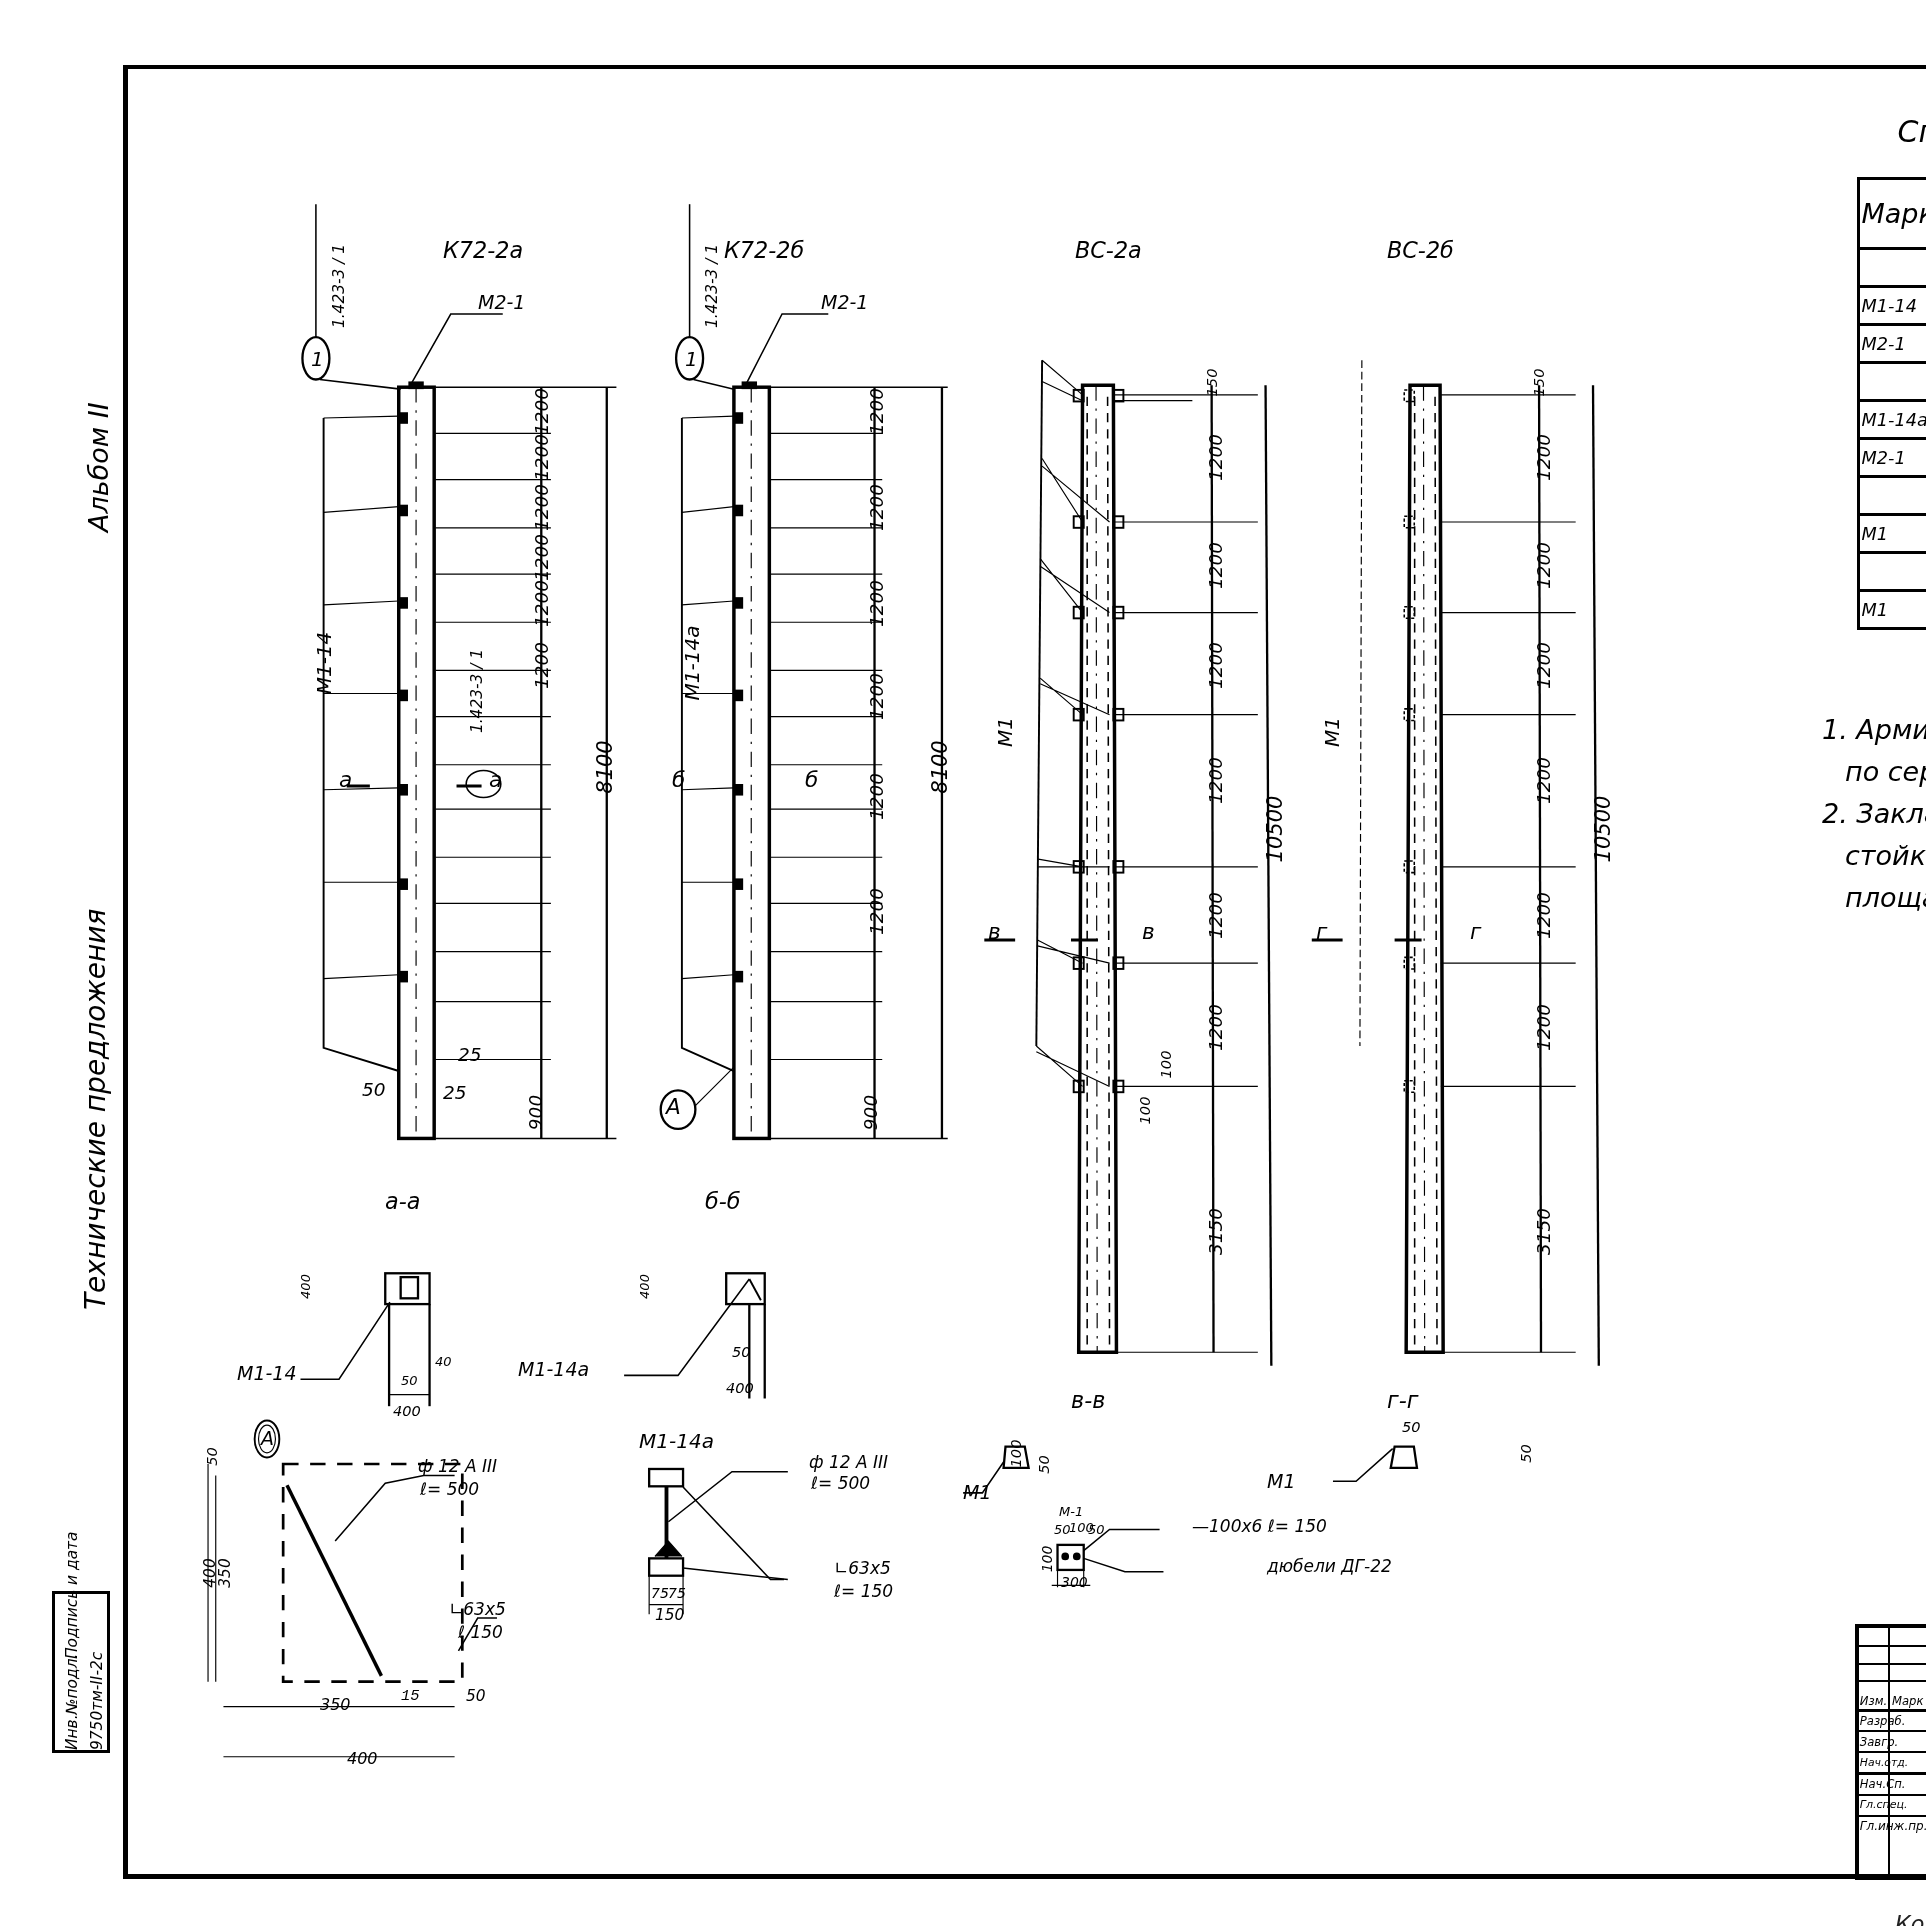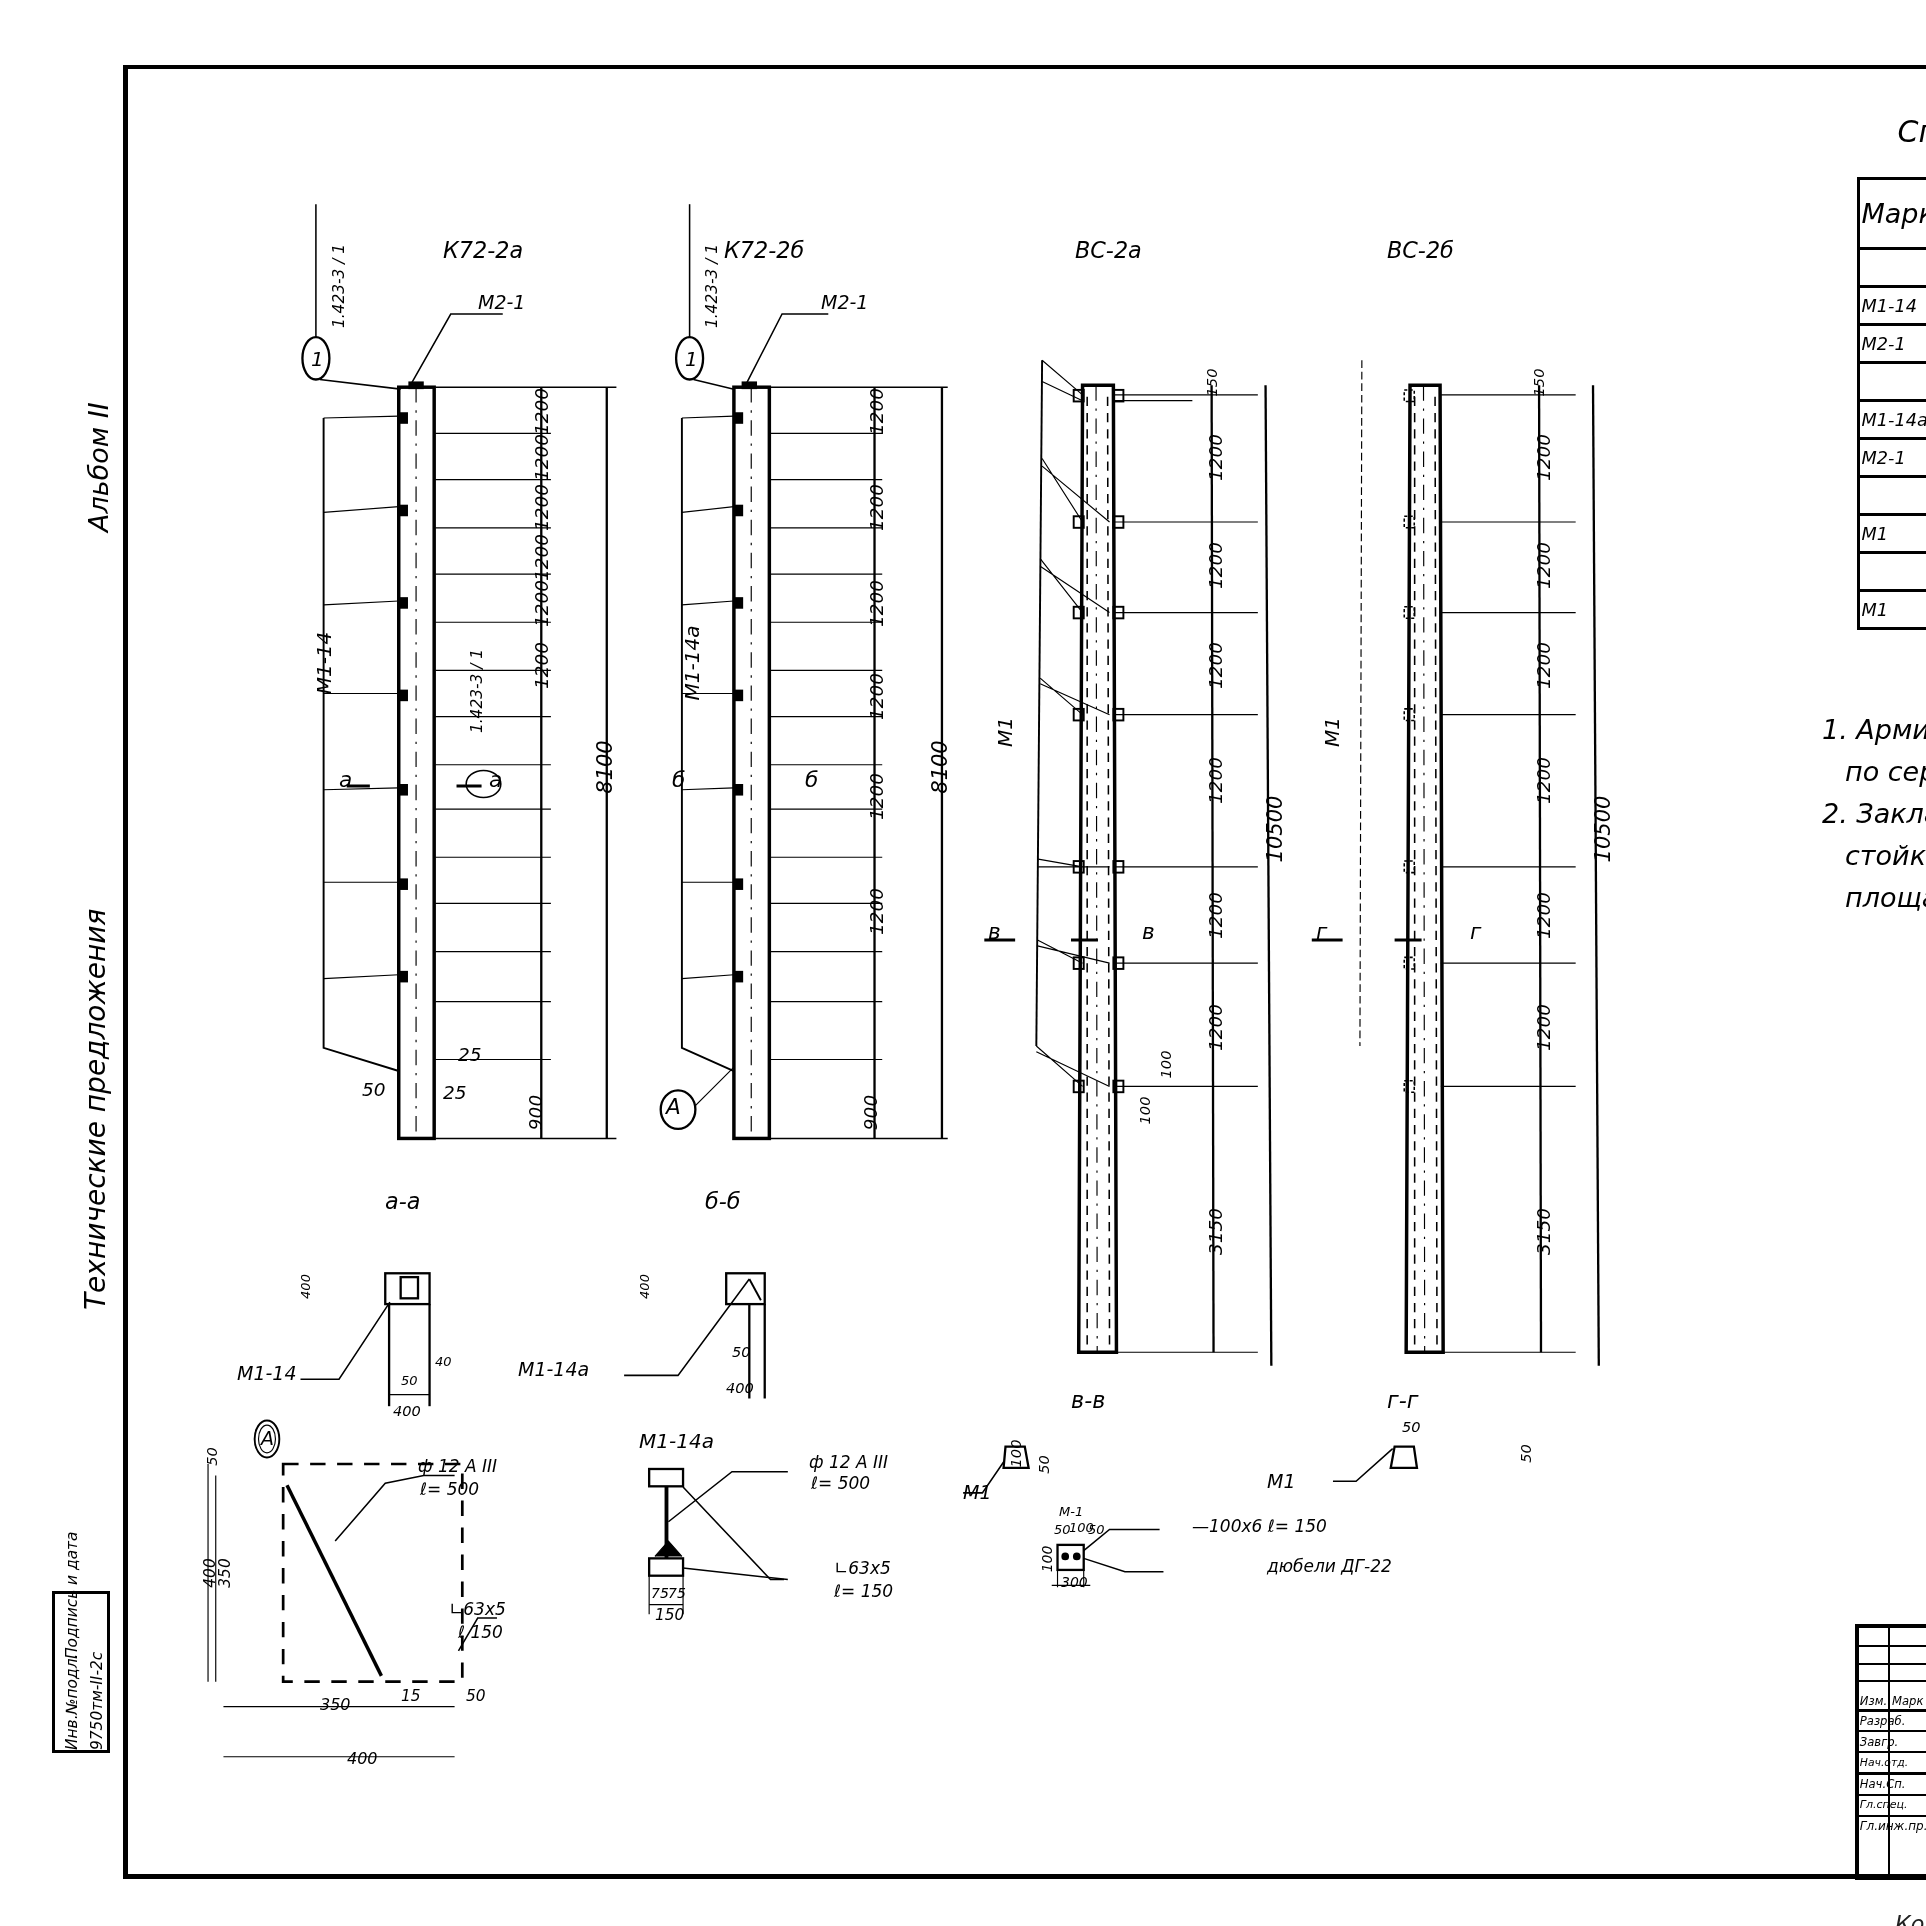--- a/index.html
+++ b/index.html
@@ -338,21 +338,21 @@
 <div class="dimv" style="left:1516px;top:1445px;font-size:14.6px;">50</div>
 
 <div class="lbl" style="left:261px;top:1427px;font-size:19px;">А</div>
 <div class="lbl ul" style="left:418px;top:1456px;font-size:17px;">ф 12 А III</div>
 <div class="lbl" style="left:420px;top:1479px;font-size:17px;">ℓ= 500</div>
 <div class="lbl ul" style="left:449px;top:1599px;font-size:17px;">∟63х5</div>
 <div class="lbl" style="left:458px;top:1622px;font-size:17px;">ℓ 150</div>
 <div class="dimv" style="left:202px;top:1448px;font-size:14.6px;">50</div>
 <div class="dimv" style="left:195px;top:1564px;font-size:15.4px;">400</div>
 <div class="dimv" style="left:210px;top:1564px;font-size:15.4px;">350</div>
-<div class="lbl" style="left:401px;top:1687px;font-size:15.4px;">15</div>
+<div class="lbl" style="left:401px;top:1687px;font-size:15.4px;font-family:Liberation Mono, monospace;">15</div>
 <div class="lbl" style="left:466px;top:1687px;font-size:15.4px;">50</div>
 <div class="lbl" style="left:320px;top:1695px;font-size:16px;">350</div>
 <div class="lbl" style="left:347px;top:1749px;font-size:16px;">400</div>
 
 <div class="lbl ul" style="left:639px;top:1429px;font-size:20px;">М1-14а</div>
 <div class="lbl ul" style="left:809px;top:1452px;font-size:17px;">ф 12 А III</div>
 <div class="lbl" style="left:811px;top:1473px;font-size:17px;">ℓ= 500</div>
 <div class="lbl ul" style="left:834px;top:1558px;font-size:17px;">∟63х5</div>
 <div class="lbl" style="left:834px;top:1581px;font-size:17px;">ℓ= 150</div>
 <div class="lbl" style="left:651px;top:1585px;font-size:14px;">75</div>

